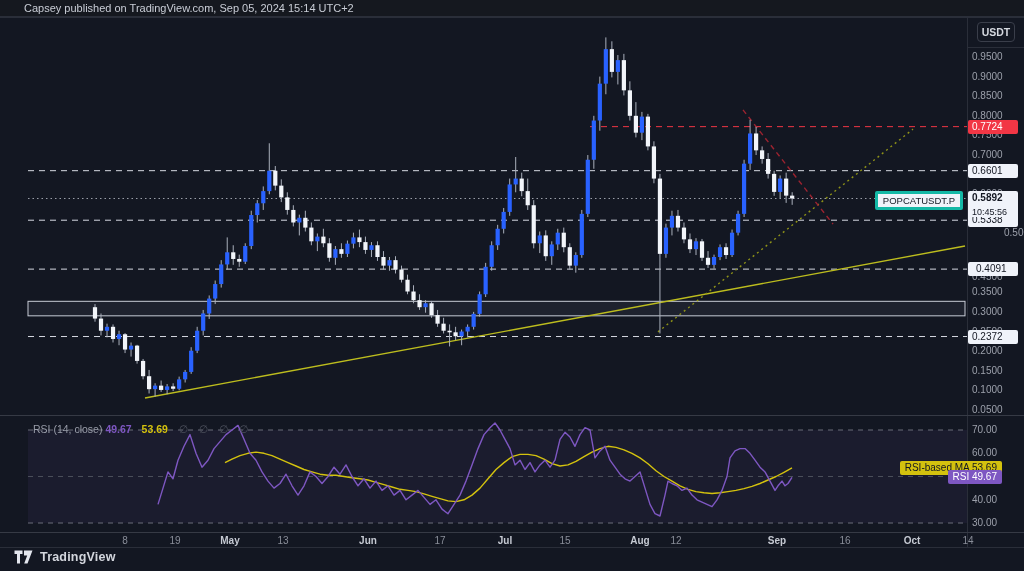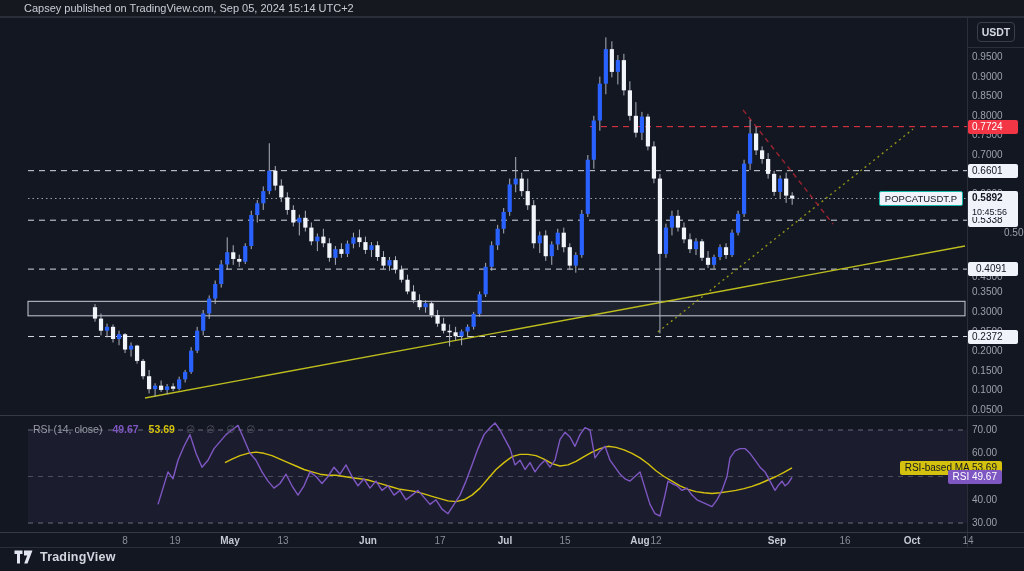--- a/index.html
+++ b/index.html
@@ -8,32 +8,32 @@
   #topbar{position:absolute;left:0;top:0;width:1024px;height:17px;background:#15181f;
           border-bottom:1px solid #2a2e39;color:#c9cdd6;font-size:11px;line-height:17px;
           padding-left:24px;box-sizing:border-box;white-space:nowrap;}
   #legend{position:absolute;left:30px;top:23px;color:#d1d4dc;font-size:11.5px;z-index:6;white-space:nowrap;}
   #legend .sym{color:#e6e9f0;}
   #legend .v{margin-left:9px;color:#d1d4dc;}
   #usdt{position:absolute;left:977px;top:22px;width:38px;height:20px;background:transparent;
         border:1px solid #3a3e4a;border-radius:4px;color:#d6d9e0;font-size:10.5px;font-weight:700;
         font-family:"Liberation Sans",sans-serif;z-index:7;padding:0;cursor:pointer;}
   #rsilegend{position:absolute;left:33px;top:423px;font-size:10.5px;z-index:6;white-space:nowrap;color:#9a9eaa;}
-  #rsilegend .pv{color:#7e57c2;margin-left:7px;font-weight:700;}
+  #rsilegend .pv{color:#7e57c2;font-weight:700;}
   #rsilegend .yv{color:#d4c20e;margin-left:7px;font-weight:700;}
   #rsilegend .empty{color:#4a4e5a;margin-left:8px;letter-spacing:4px;}
   #chart-svg{position:absolute;left:0;top:0;z-index:2;}
   #labels{position:absolute;left:0;top:0;width:1024px;height:491px;z-index:5;pointer-events:none;}
   .tick{position:absolute;color:#9ca0ab;font-size:10px;line-height:12px;}
   .ttick{position:absolute;color:#8a8e99;font-size:10px;transform:translateX(-50%);top:535px;}
   .ttick.major{color:#c6cad3;font-weight:700;}
   .axbox{position:absolute;left:968px;width:50px;font-size:10px;line-height:14px;border-radius:2px;
          text-align:left;padding-left:4px;box-sizing:border-box;}
   .chartlbl{position:absolute;font-size:9.5px;line-height:13px;background:#f0f3fa;color:#131722;
-            border-radius:2px;padding:0 5px;border:1px solid #14b8a6;}
+            border-radius:2px;padding:0 5px;border:3px solid #14b8a6;}
   .rsichip{position:absolute;font-size:10px;line-height:14px;border-radius:2px;padding:0 5px;white-space:nowrap;}
   #footer{position:absolute;left:14px;top:550px;display:flex;align-items:center;gap:7px;z-index:6;color:#d3d6dd;
           font-size:12.5px;font-weight:700;letter-spacing:.2px;}
   #footer svg{display:block;}
 </style>
 </head>
 <body>
 <div id="root">
 
 <div id="topbar">
@@ -335,21 +335,21 @@
       <div class="tick" style="left: 972px; top: 517px;">30.00</div>
       <div class="ttick" style="left: 125px;">8</div>
       <div class="ttick" style="left: 175px; text-align: right;">19</div>
       <div class="ttick major" style="left: 230px;">May</div>
       <div class="ttick" style="left: 283px;">13</div>
       <div class="ttick major" style="left: 368px;">Jun</div>
       <div class="ttick" style="left: 440px;">17</div>
       <div class="ttick major" style="left: 505px;">Jul</div>
       <div class="ttick" style="left: 565px;">15</div>
       <div class="ttick major" style="left: 640px;">Aug</div>
-      <div class="ttick" style="left: 656px;">12</div>
+      <div class="ttick" style="left: 676px;">12</div>
       <div class="ttick major" style="left: 777px;">Sep</div>
       <div class="ttick" style="left: 845px;">16</div>
       <div class="ttick major" style="left: 912px;">Oct</div>
       <div class="ttick" style="left: 968px;">14</div>
       <div class="axbox" style="top: 119.647px; background: rgb(242, 54, 69); color: rgb(255, 255, 255); height: 14px;">0.7724</div>
       <div class="axbox" style="top: 163.686px; background: rgb(240, 243, 250); color: rgb(19, 23, 34); height: 14px;">0.6601</div>
       <div class="axbox" style="top: 213.216px; background: rgb(240, 243, 250); color: rgb(19, 23, 34); height: 14px;">0.5338</div>
       <div class="axbox" style="top: 262.118px; background: rgb(240, 243, 250); color: rgb(19, 23, 34); height: 14px; padding-left: 8px;">0.4091</div>
       <div class="axbox" style="top: 329.529px; background: rgb(240, 243, 250); color: rgb(19, 23, 34); height: 14px;">0.2372</div>
       <div class="axbox" style="top: 191.49px; background: rgb(240, 243, 250); color: rgb(19, 23, 34); height: 26px;">

